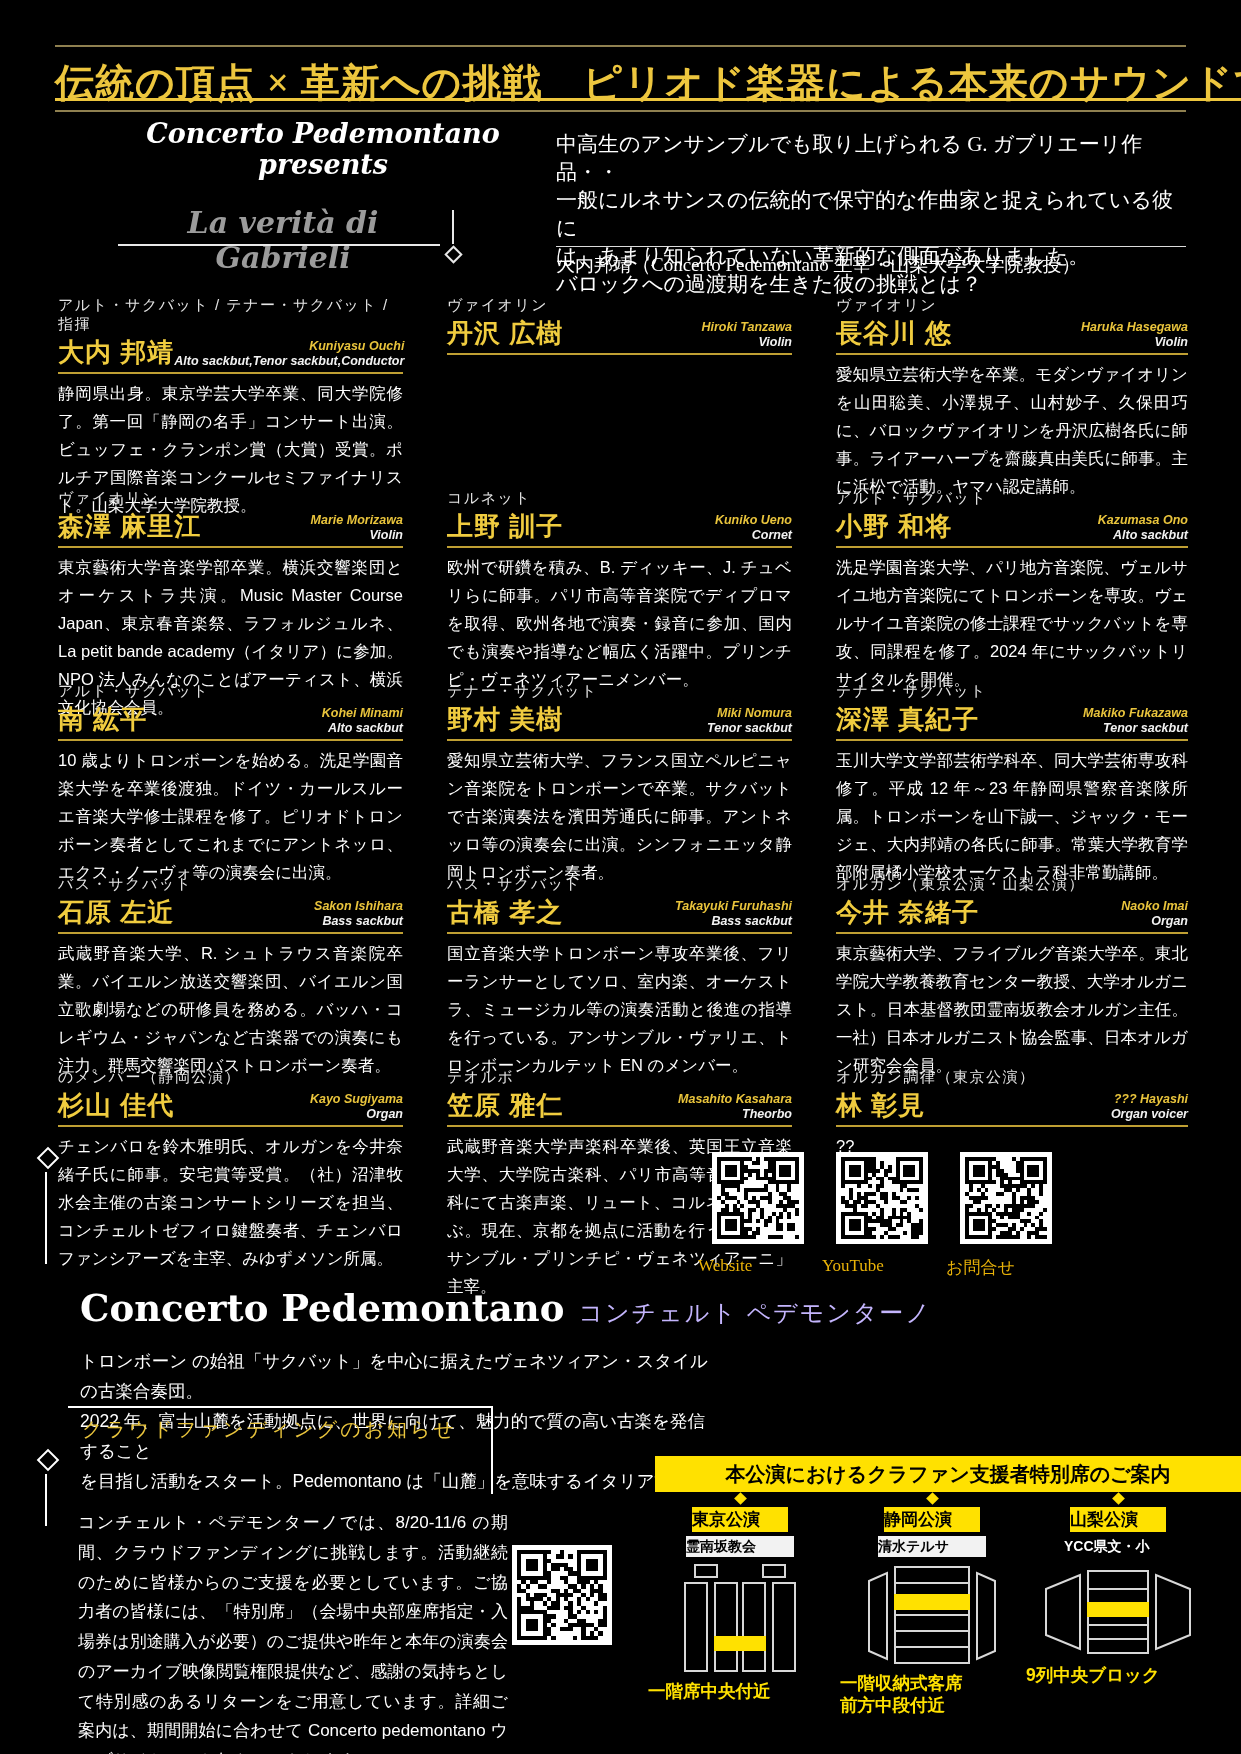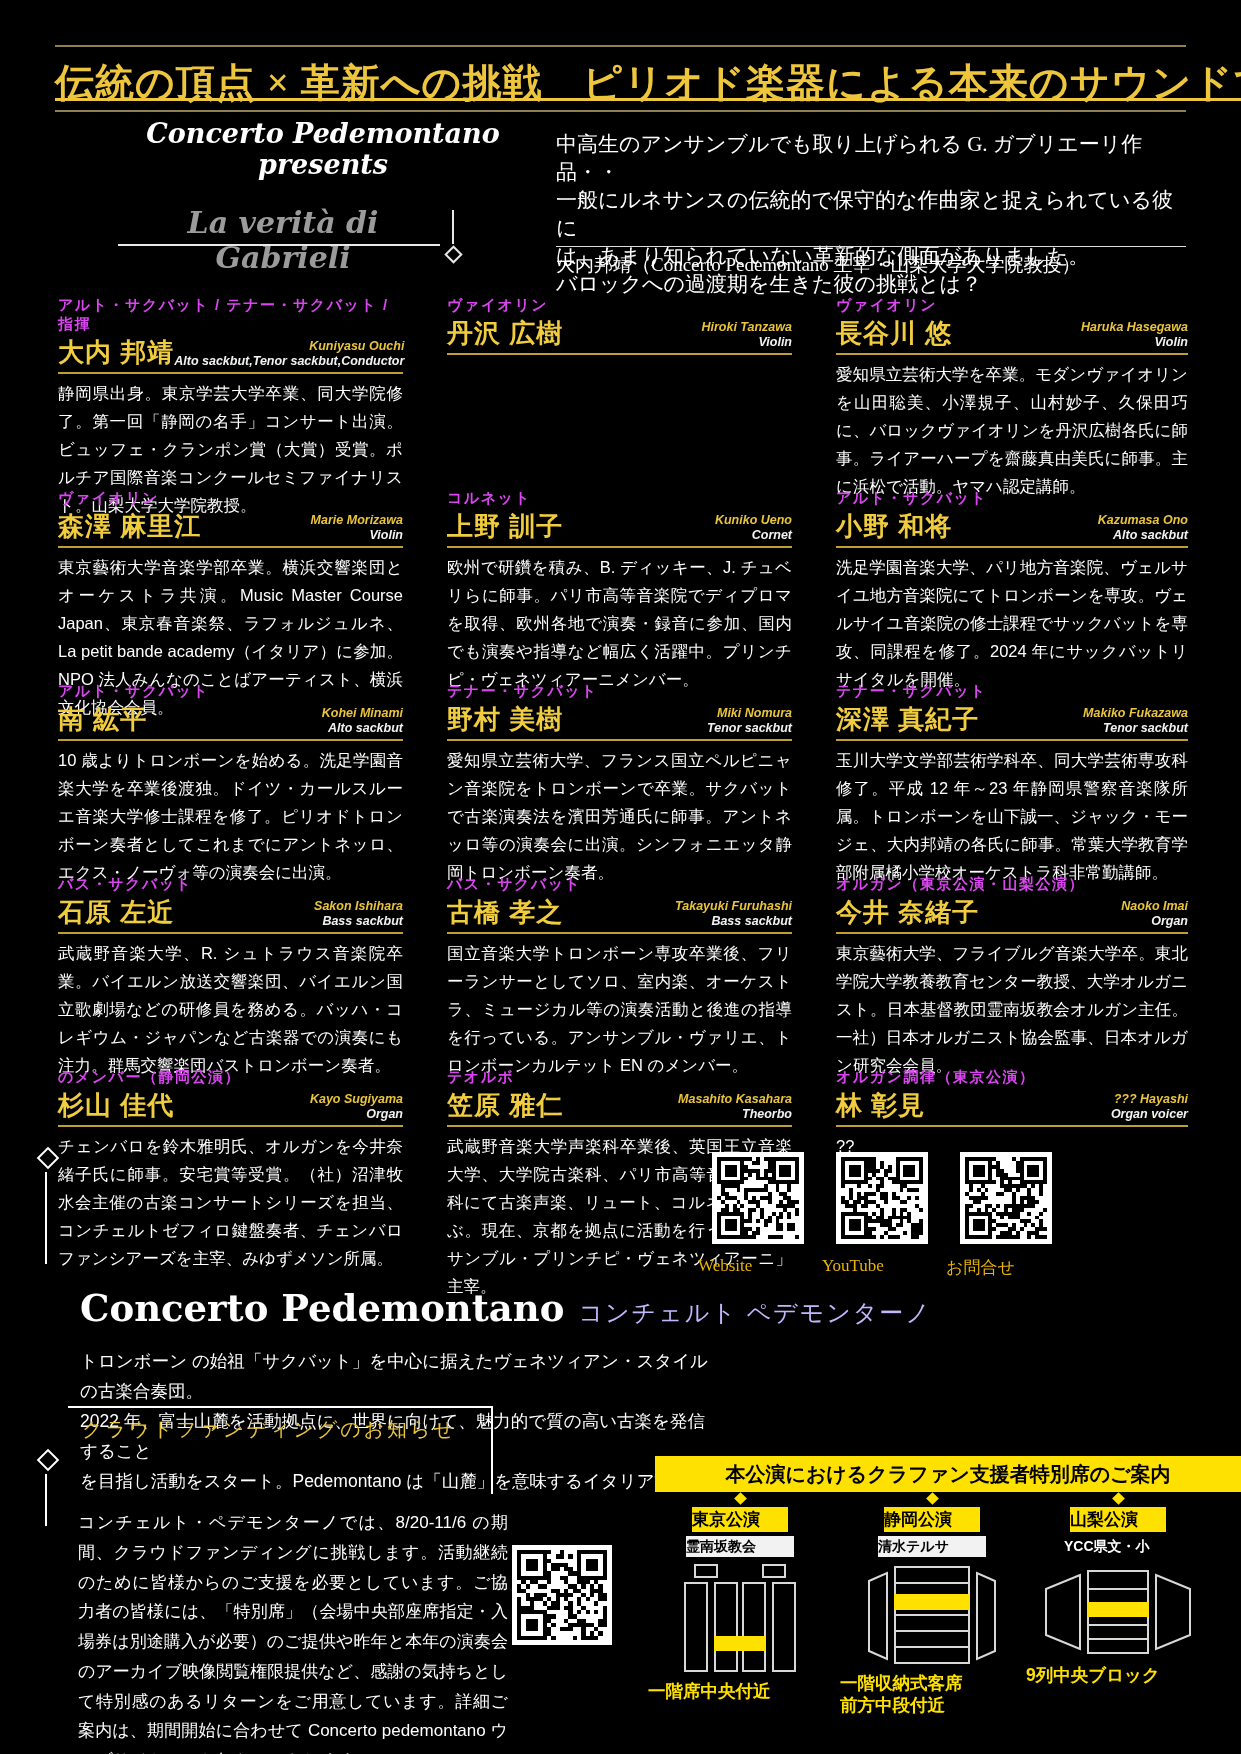--- a/index.html
+++ b/index.html
@@ -31,21 +31,21 @@
   .intro{position:absolute;top:130px;left:556px;width:636px;color:#fff;
          font-family:"Liberation Serif","DejaVu Serif",serif;font-size:21px;line-height:28px;
          white-space:pre-line;}
   .intro-rule{position:absolute;top:246px;left:556px;width:630px;height:1px;background:#dcdcdc;}
   .credit{position:absolute;top:252px;left:556px;width:640px;color:#fff;
           font-family:"Liberation Serif","DejaVu Serif",serif;font-size:19px;}
   
   .bio-grid{position:absolute;top:296px;left:58px;width:1130px;display:grid;
             grid-template-columns:345px 345px 352px;column-gap:44px;grid-auto-rows:193px;}
   .bio{overflow:visible;}
-  .bio-role{color:#d946ef;font-size:15px;font-weight:bold;letter-spacing:1.5px;}
+  .bio-role{color:#e5e5e5;font-size:15px;font-weight:normal;letter-spacing:1.5px;}
   .bio-namerow{display:flex;justify-content:space-between;align-items:flex-end;margin-top:1px;}
   .bio-name{color:#f0cc3f;font-size:26px;font-weight:bold;letter-spacing:1px;white-space:nowrap;}
   .bio-en{text-align:right;line-height:1.15;padding-bottom:2px;}
   .bio-romaji{color:#e9c43c;font-size:12.5px;font-weight:bold;font-style:italic;white-space:nowrap;}
   .bio-role-en{color:#f2f2f2;font-size:12.5px;font-weight:bold;font-style:italic;white-space:nowrap;}
   .bio-rule{height:2px;background:#bf9f33;margin:2px 0 5px;}
   .bio-body{color:#fff;font-size:16.5px;line-height:1.7;text-align:justify;}
   
   .orn-d{position:absolute;width:12px;height:12px;border:2px solid #fff;transform:rotate(45deg);background:#000;}
   .orn-line{position:absolute;width:2px;background:#fff;}

